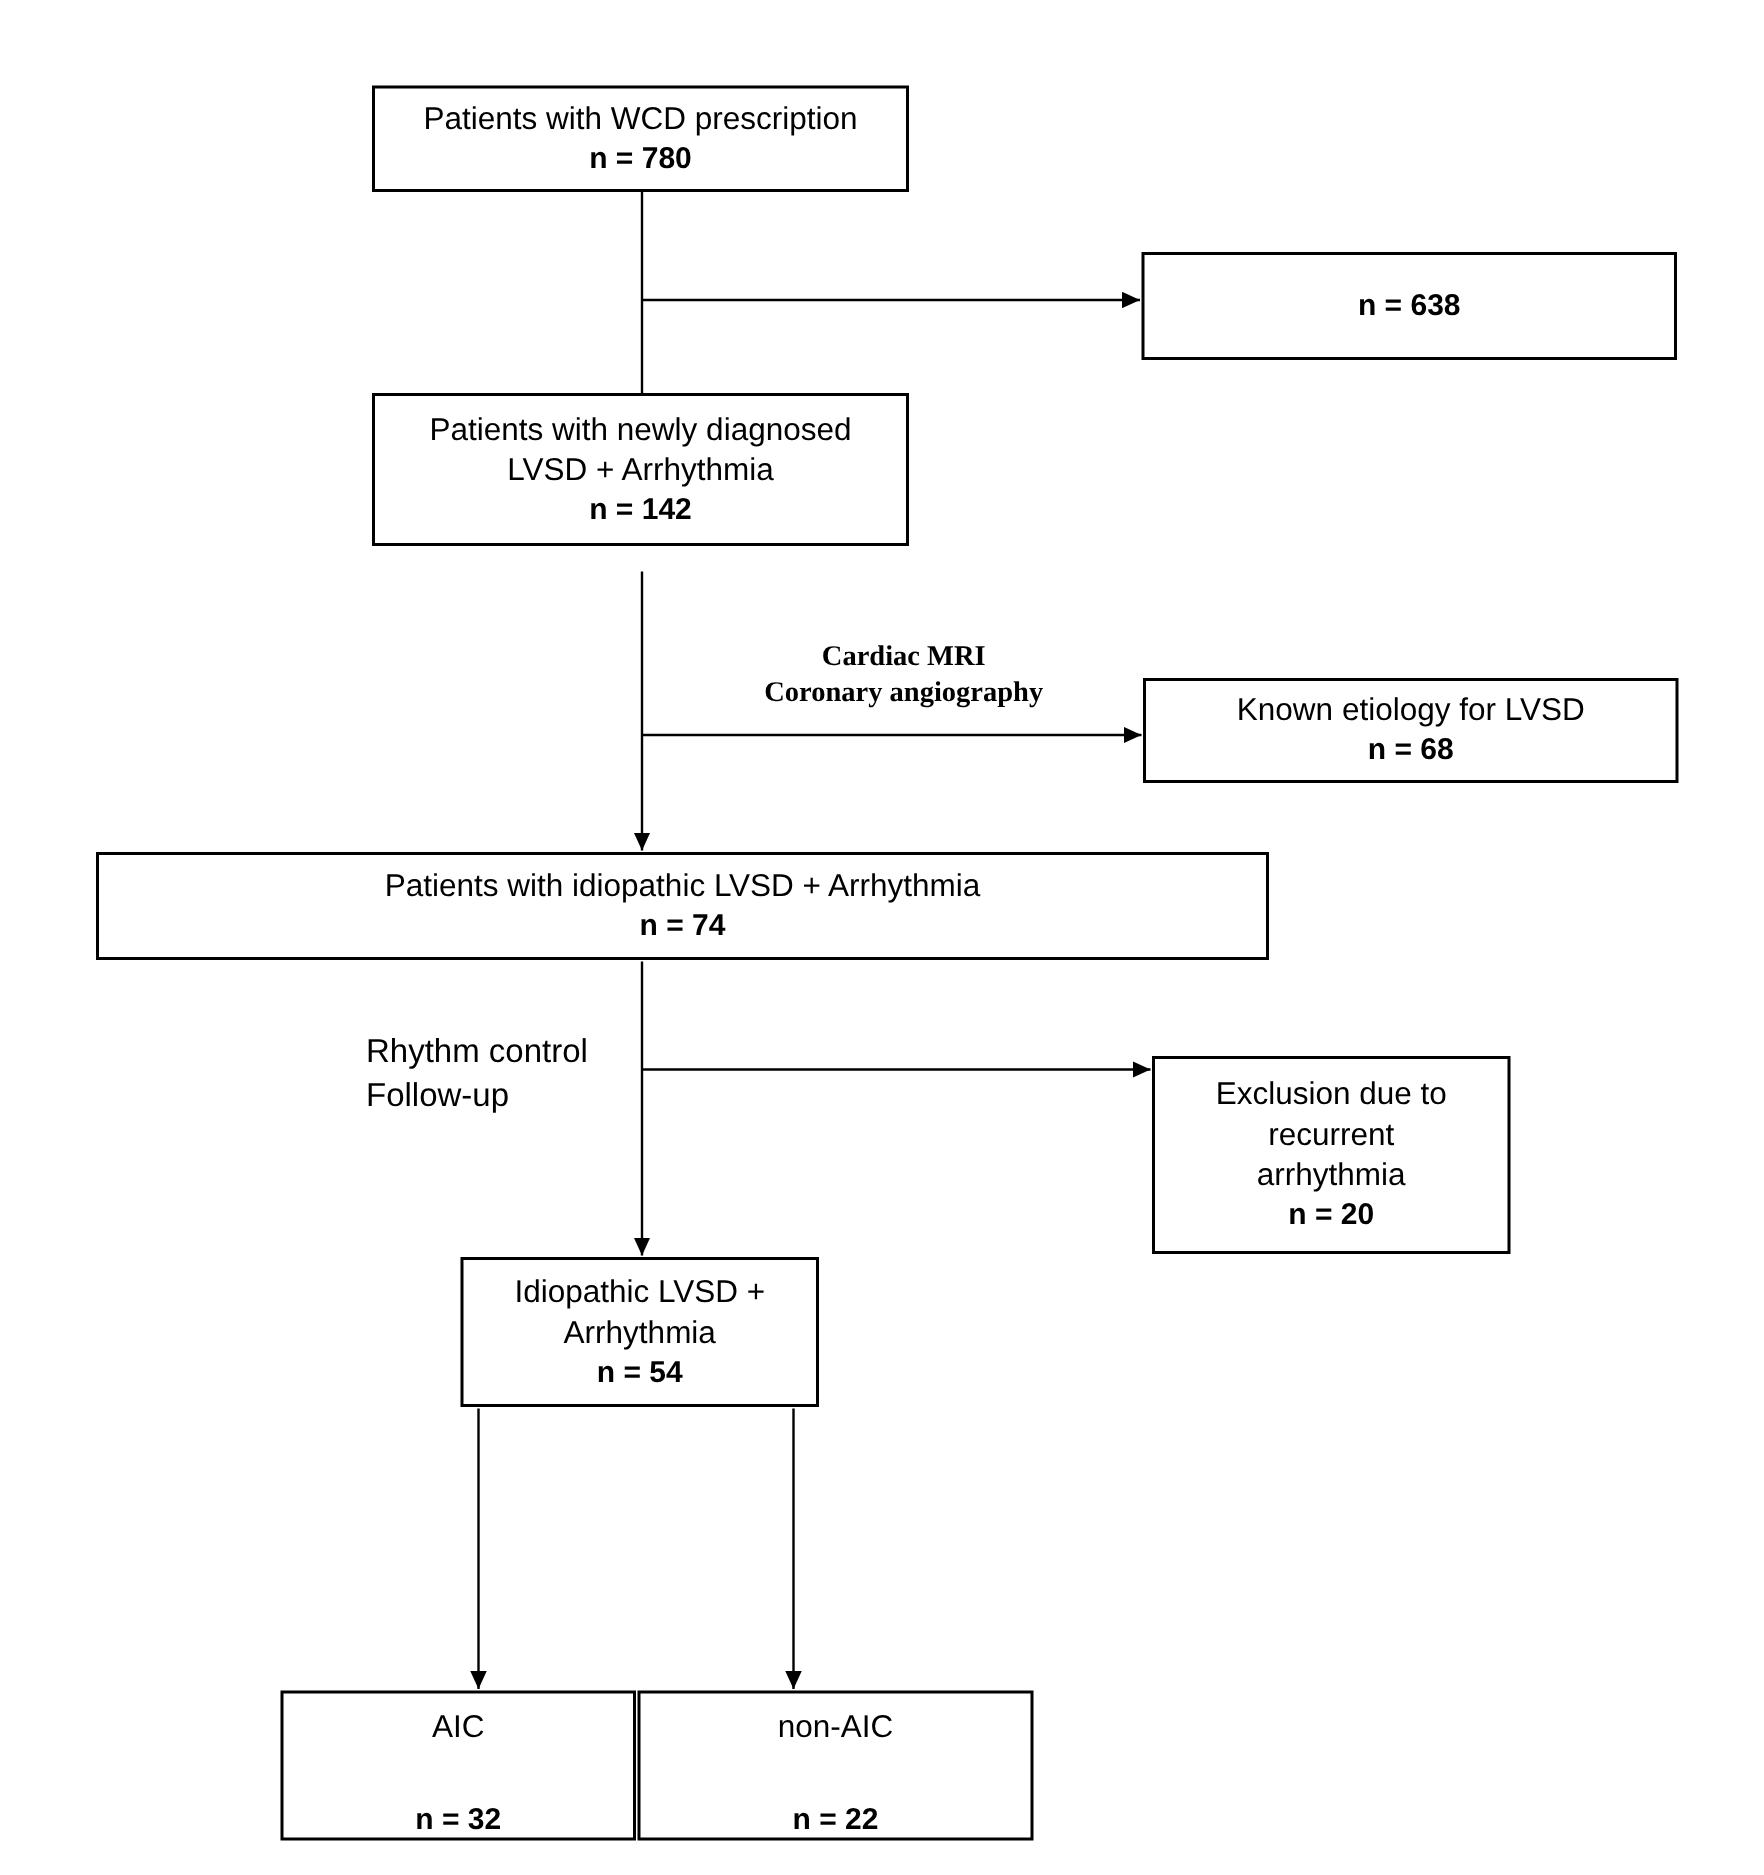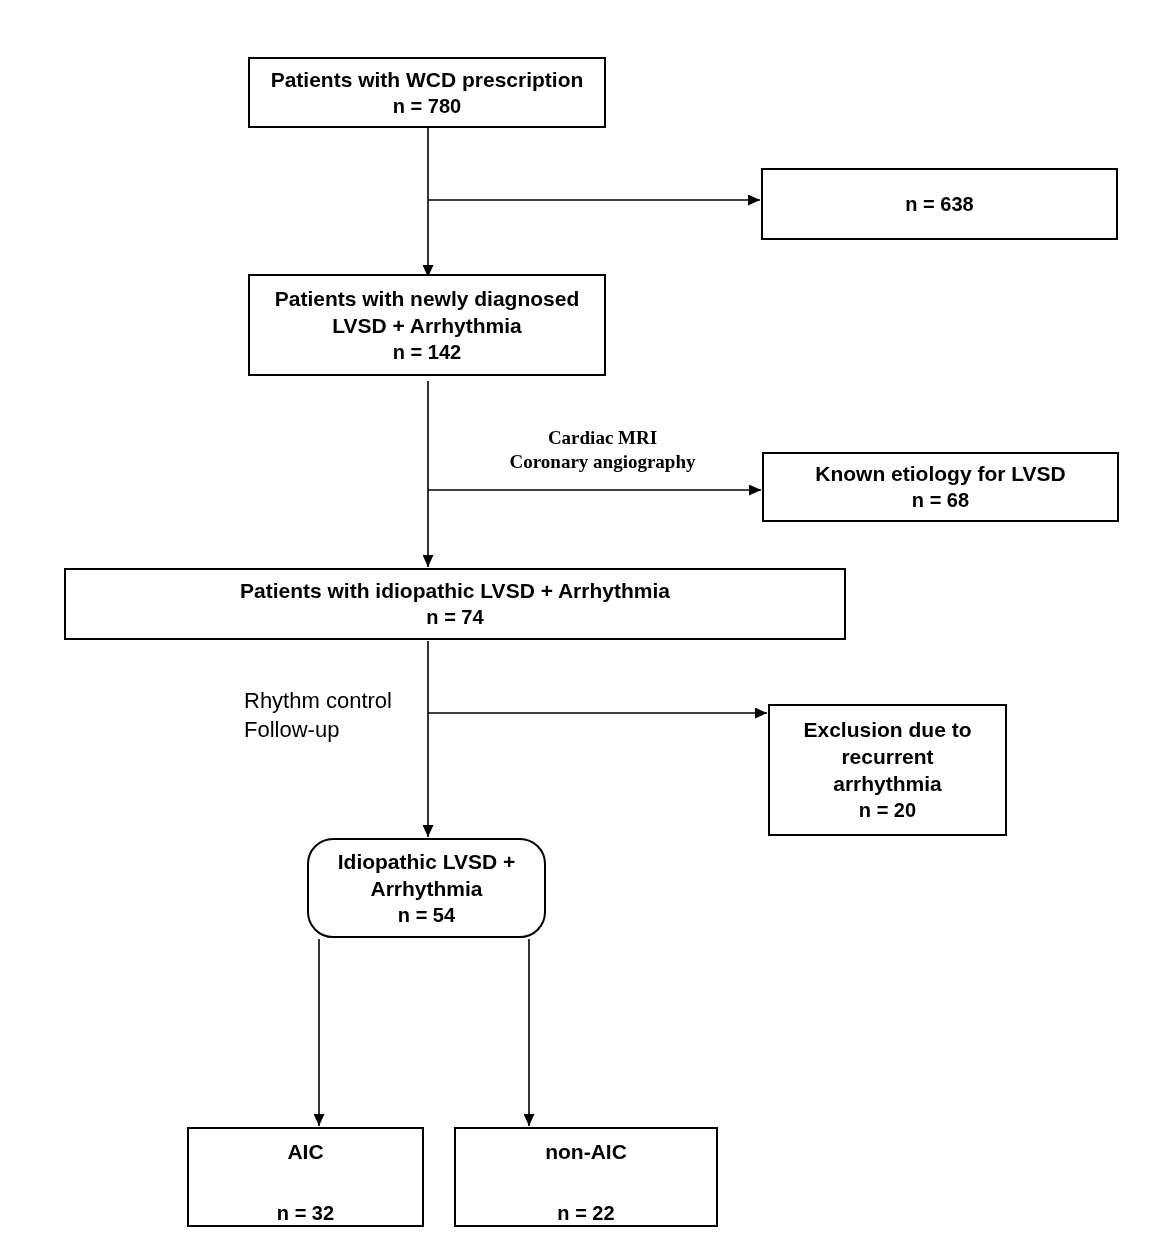--- a/index.html
+++ b/index.html
@@ -33,40 +33,40 @@
     justify-content: center;
     text-align: center;
     box-sizing: border-box;
   }
   .box--top {
     justify-content: flex-start;
     padding-top: 9px;
     gap: 35px;
   }
   .box-title {
-    font-weight: bold;
+    font-weight: normal;
     font-size: 21px;
     line-height: 27px;
     white-space: nowrap;
   }
   .box-count {
     font-weight: bold;
     font-size: 20px;
     line-height: 27px;
   }
   
   .b-wcd            { left: 248px; top: 57px;   width: 358px; height: 71px; }
   .b-inclusion      { left: 761px; top: 168px;  width: 357px; height: 72px; }
-  .b-newly          { left: 248px; top: 274px;  width: 358px; height: 102px; }
+  .b-newly          { left: 248px; top: 262px;  width: 358px; height: 102px; }
   .b-etiology       { left: 762px; top: 452px;  width: 357px; height: 70px; text-align: right; }
   .b-idiopathic     { left: 36px;  top: 568px;  width: 782px; height: 72px; margin-left: 28px; }
   .b-exclusion      { left: 768px; top: 704px;  width: 239px; height: 132px; }
-  .b-followed       { left: 307px; top: 838px;  width: 239px; height: 100px; border-radius: 26px; }
+  .b-followed       { left: 307px; top: 838px;  width: 239px; height: 100px; }
   .b-aic            { left: 187px; top: 1127px; width: 237px; height: 100px; }
-  .b-nonaic         { left: 454px; top: 1127px; width: 264px; height: 100px; }
+  .b-nonaic         { left: 425px; top: 1127px; width: 264px; height: 100px; }
 
   .edge-label {
     position: absolute;
     color: #000000;
   }
   .label-mri {
     left: 455px;
     top: 426px;
     width: 295px;
     text-align: center;

